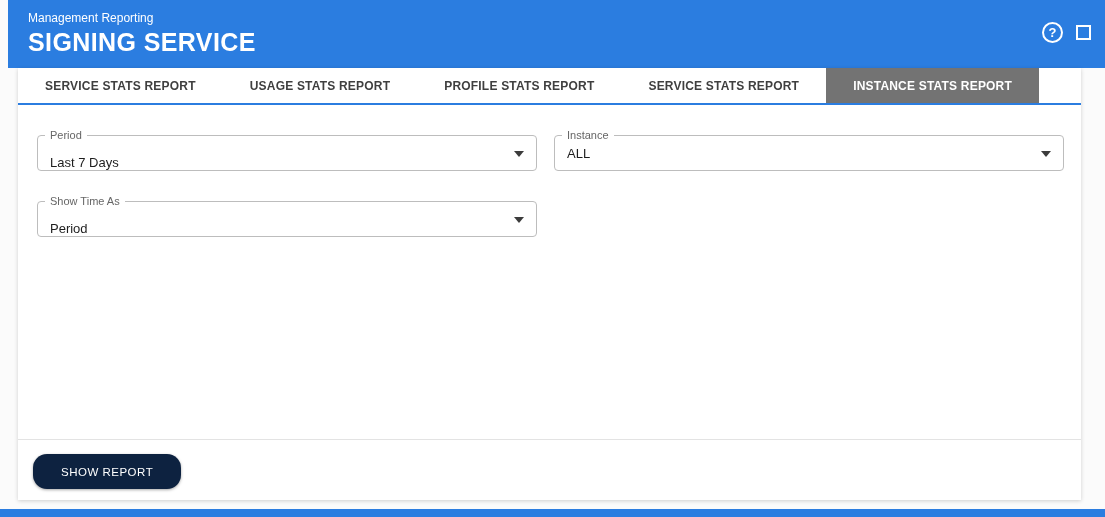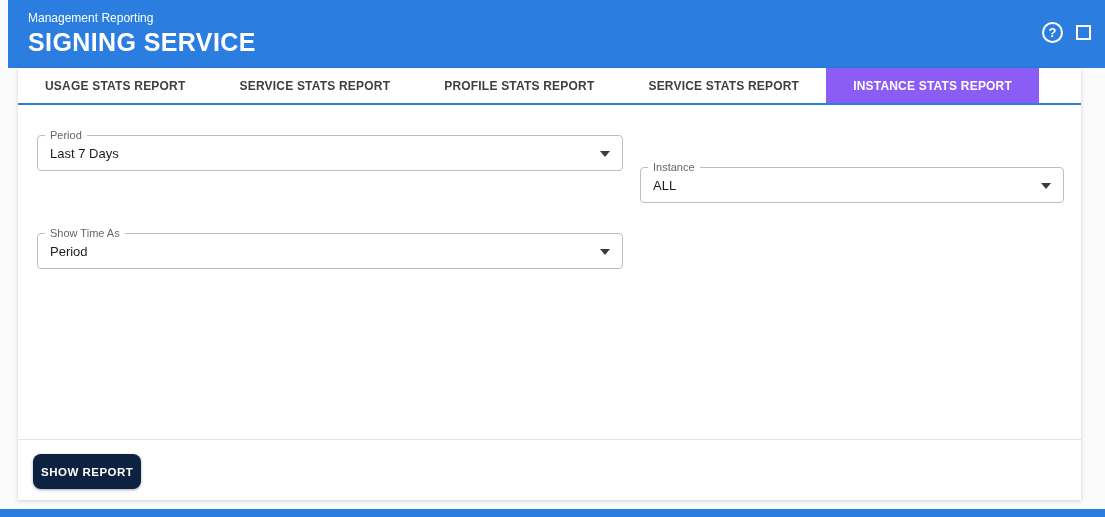--- a/index.html
+++ b/index.html
@@ -51,61 +51,61 @@
     background: #fff;
   }
   .tab {
     padding: 11px 27px 10px 27px;
     font-size: 12px; font-weight: bold;
     letter-spacing: 0.2px;
     color: #3f3f3f;
     cursor: pointer;
     white-space: nowrap;
   }
-  .tab.active { background: #8b5cf6; color: #fff; }
+  .tab.active { background: #737373; color: #fff; }
 
   
   .form-area { padding: 30px 17px 0 19px; flex: 1; }
   .form-row { display: flex; gap: 17px; margin-bottom: 30px; }
   .field {
     position: relative;
     height: 36px;
     border: 1px solid #bdbdbd;
     border-radius: 4px;
     background: #fff;
     display: flex; align-items: center;
     padding: 0 32px 0 12px;
     cursor: pointer;
   }
-  .field-w500 { width: 586px; }
-  .field-grow { flex: 1; margin-top: 32px; }
+  .field-w500 { width: 500px; align-items: flex-end; }
+  .field-grow { flex: 1; }
   .flabel {
     position: absolute; top: -8px; left: 7px;
     background: #fff; padding: 0 5px;
     font-size: 11px; color: #666;
     line-height: 14px;
   }
   .fvalue { font-size: 13px; color: #1d1d1d; }
   .arrow {
     position: absolute; right: 12px; top: 15px;
     width: 0; height: 0;
     border-left: 5px solid transparent;
     border-right: 5px solid transparent;
     border-top: 6px solid #3c3c3c;
   }
 
   
   .divider { height: 1px; background: #e3e3e3; width: 100%; }
   .actions { padding: 14px 0 0 15px; height: 60px; }
   .show-report-btn {
     background: #0d2240; color: #fff;
-    border: none; border-radius: 8px;
-    height: 35px; padding: 0 8px;
+    border: none; border-radius: 14px;
+    height: 35px; padding: 0 28px;
     font-family: "Liberation Sans", sans-serif;
-    font-size: 11.5px; font-weight: bold; letter-spacing: 0.5px;
+    font-size: 11.5px; font-weight: normal; letter-spacing: 0.5px;
     cursor: pointer;
     box-shadow: 0 1px 3px rgba(0,0,0,0.35);
   }
 
   
   .bottom-strip {
     position: absolute; left: 0; bottom: 0;
     width: 100%; height: 8px;
     background: #2b7de0;
   }
@@ -122,22 +122,22 @@
     <span class="help-icon">
         <span>?</span>
       </span>
     <span class="window-icon"></span>
   </div>
 </div>
 
 <div class="card">
 
   <div class="tabs">
+    <div class="tab">SERVICE STATS REPORT</div>
     <div class="tab">USAGE STATS REPORT</div>
-    <div class="tab">SERVICE STATS REPORT</div>
     <div class="tab">PROFILE STATS REPORT</div>
     <div class="tab">SERVICE STATS REPORT</div>
     <div class="tab active">INSTANCE STATS REPORT</div>
   </div>
 
   <div class="form-area">
     <div class="form-row">
       <div class="field field-w500">
         <span class="flabel">Period</span>
         <span class="fvalue">Last 7 Days</span>

